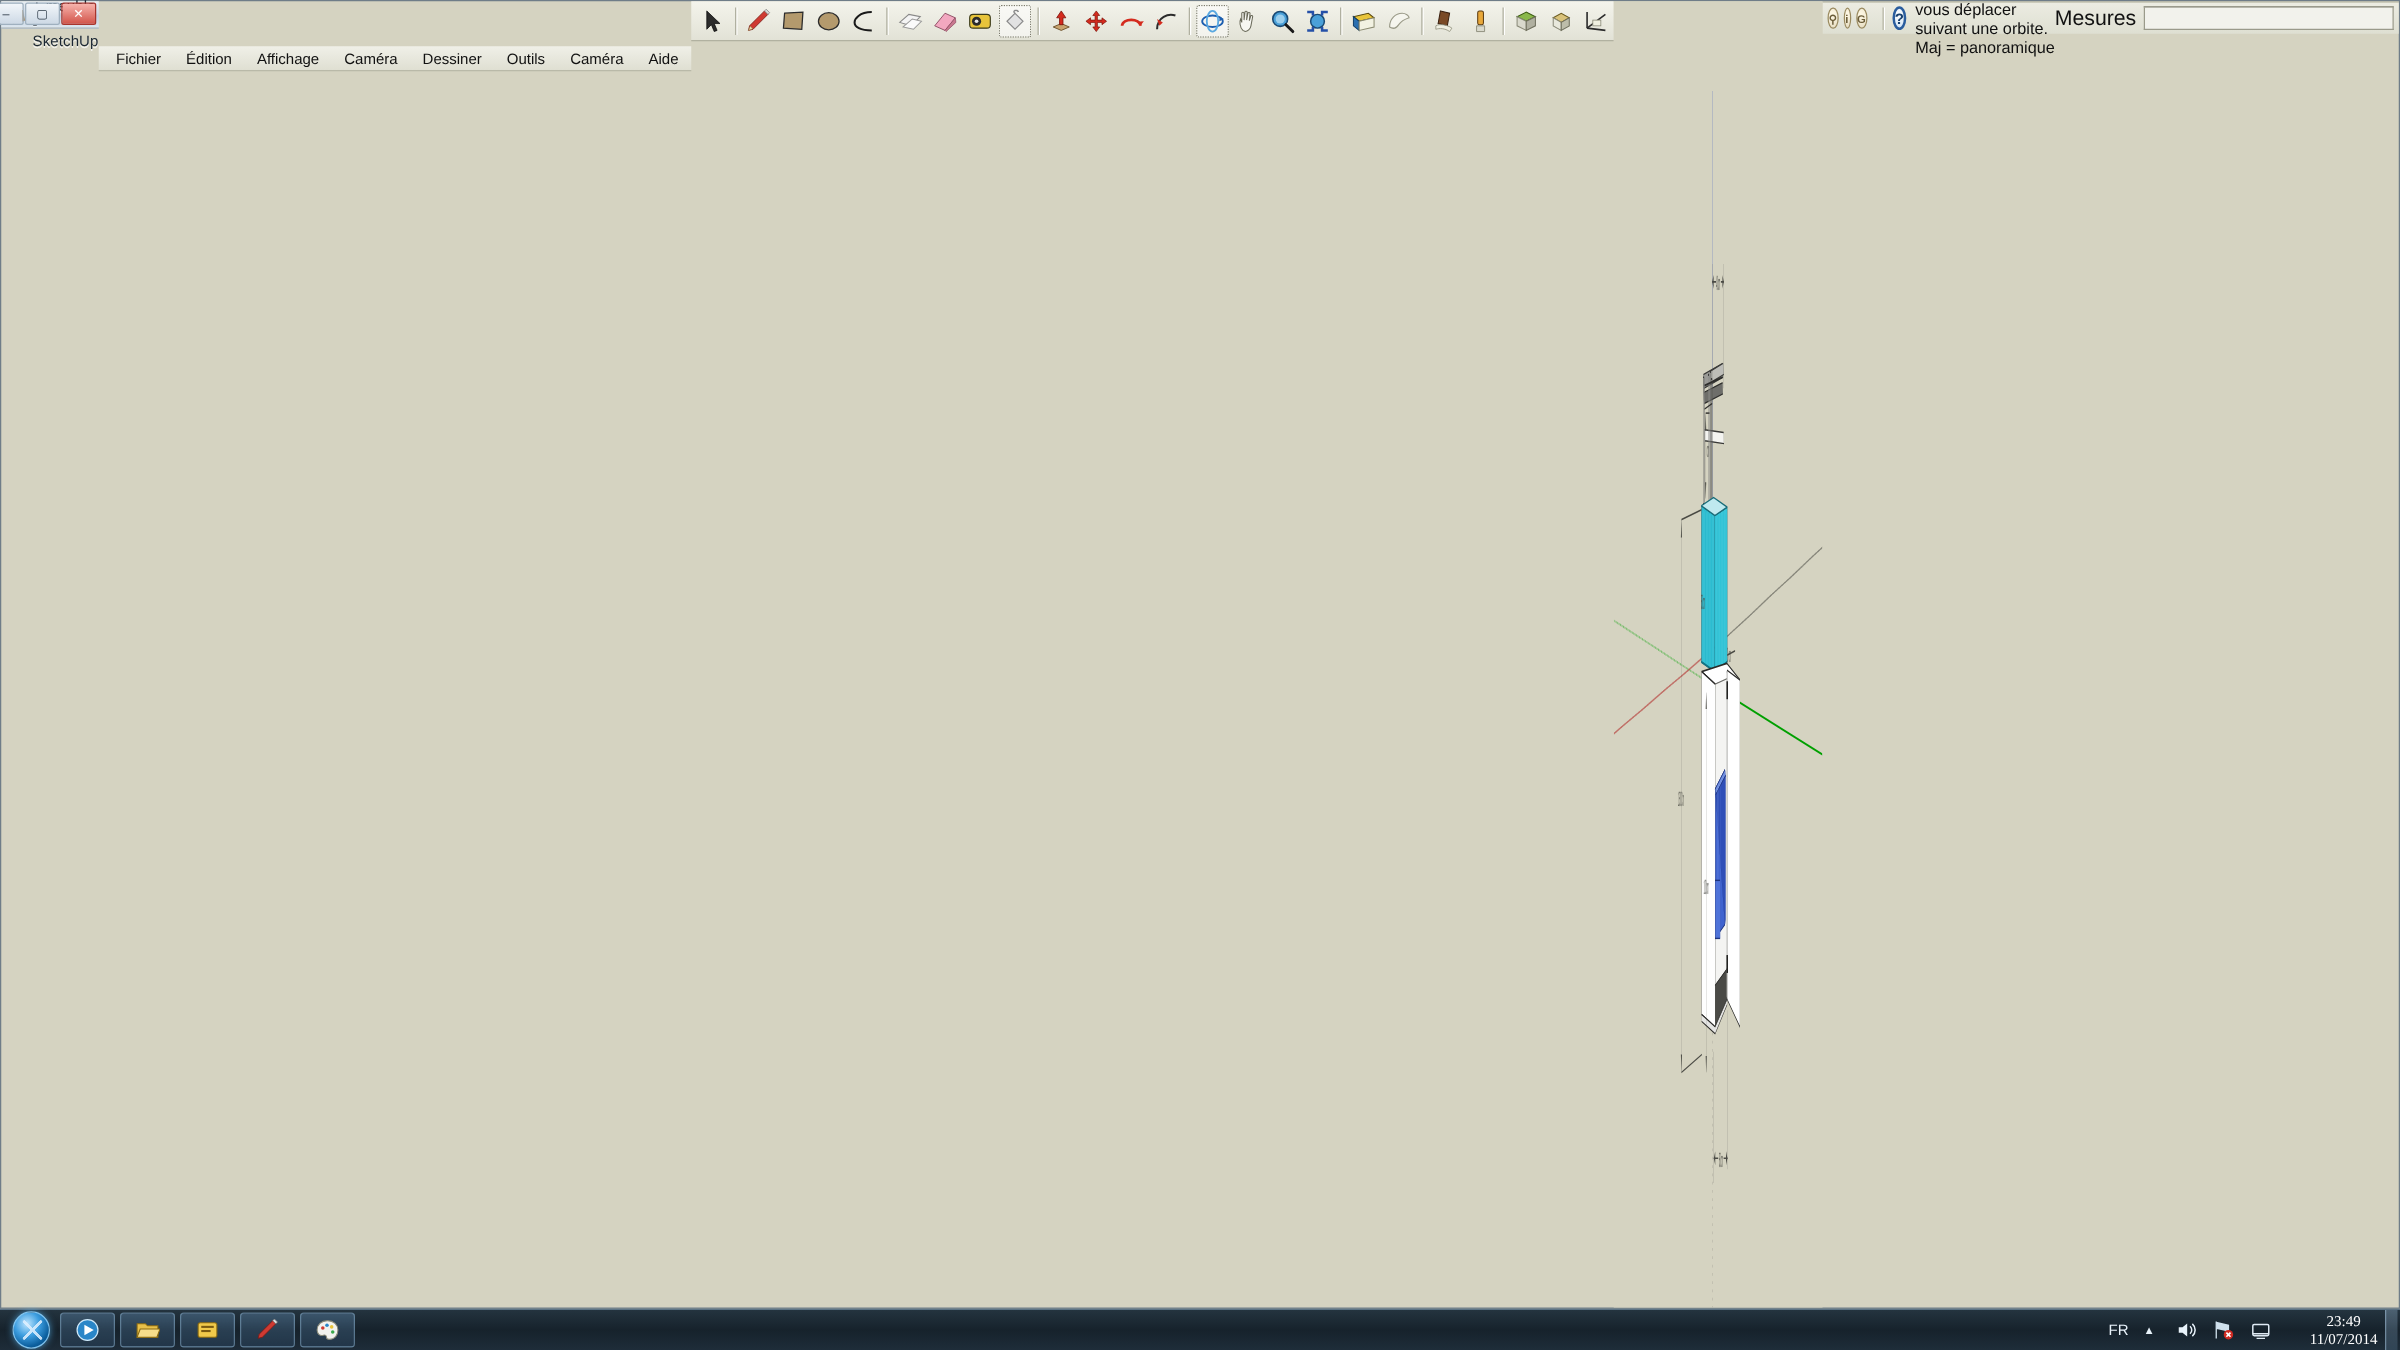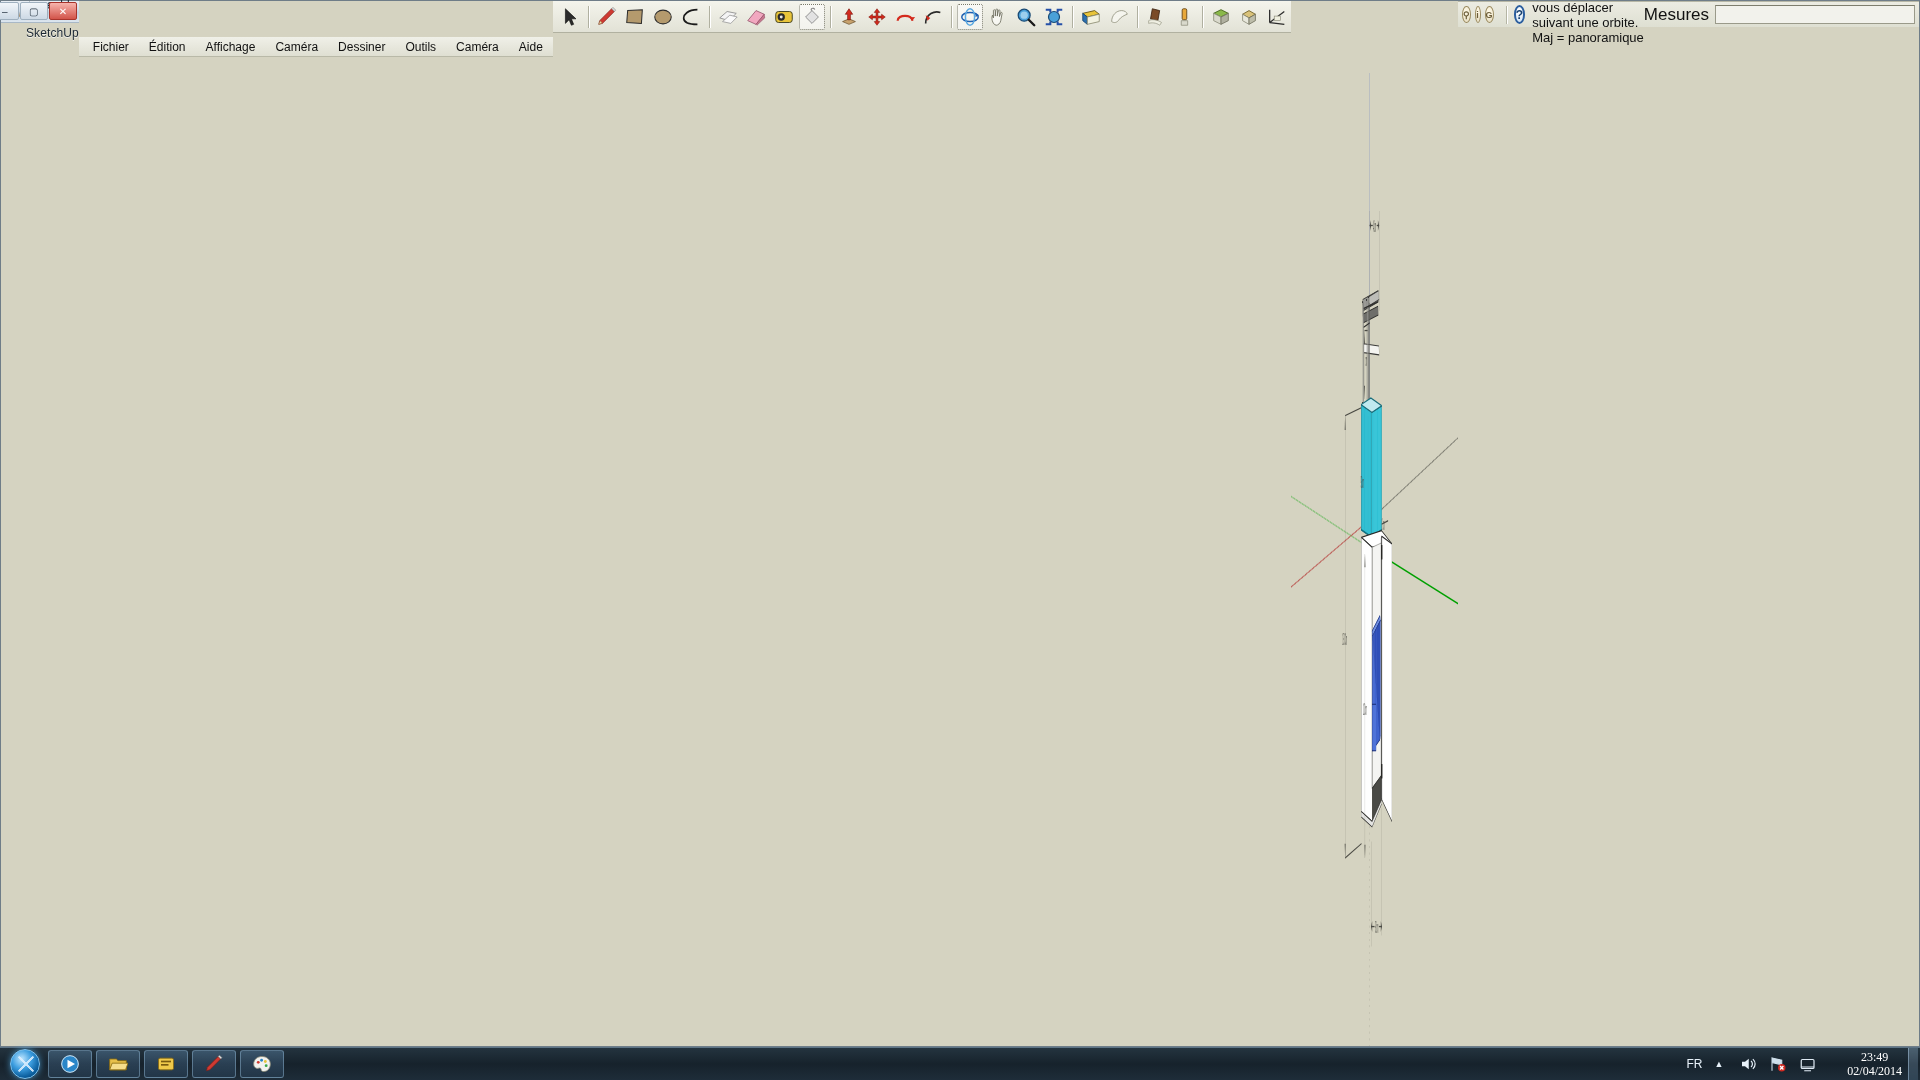--- a/index.html
+++ b/index.html
@@ -595,17 +595,17 @@
     </span>
     <span class="tray-ico">
       <svg width="18" height="18" viewBox="0 0 24 24">
           <rect x="3" y="6" width="17" height="12" rx="1.5" fill="none" stroke="#dfeaf4" stroke-width="1.6"></rect>
           <path d="M3 16 L20 16" stroke="#dfeaf4" stroke-width="1.4"></path>
           <path d="M7 21 L16 21" stroke="#dfeaf4" stroke-width="1.4"></path>
         </svg>
     </span>
     <div id="tray-clock">
       <div>23:49</div>
-      <div>02/04/2014</div>
+      <div>11/07/2014</div>
     </div>
     <div id="show-desktop"></div>
   </div>
 </div>
 
 </body></html>

